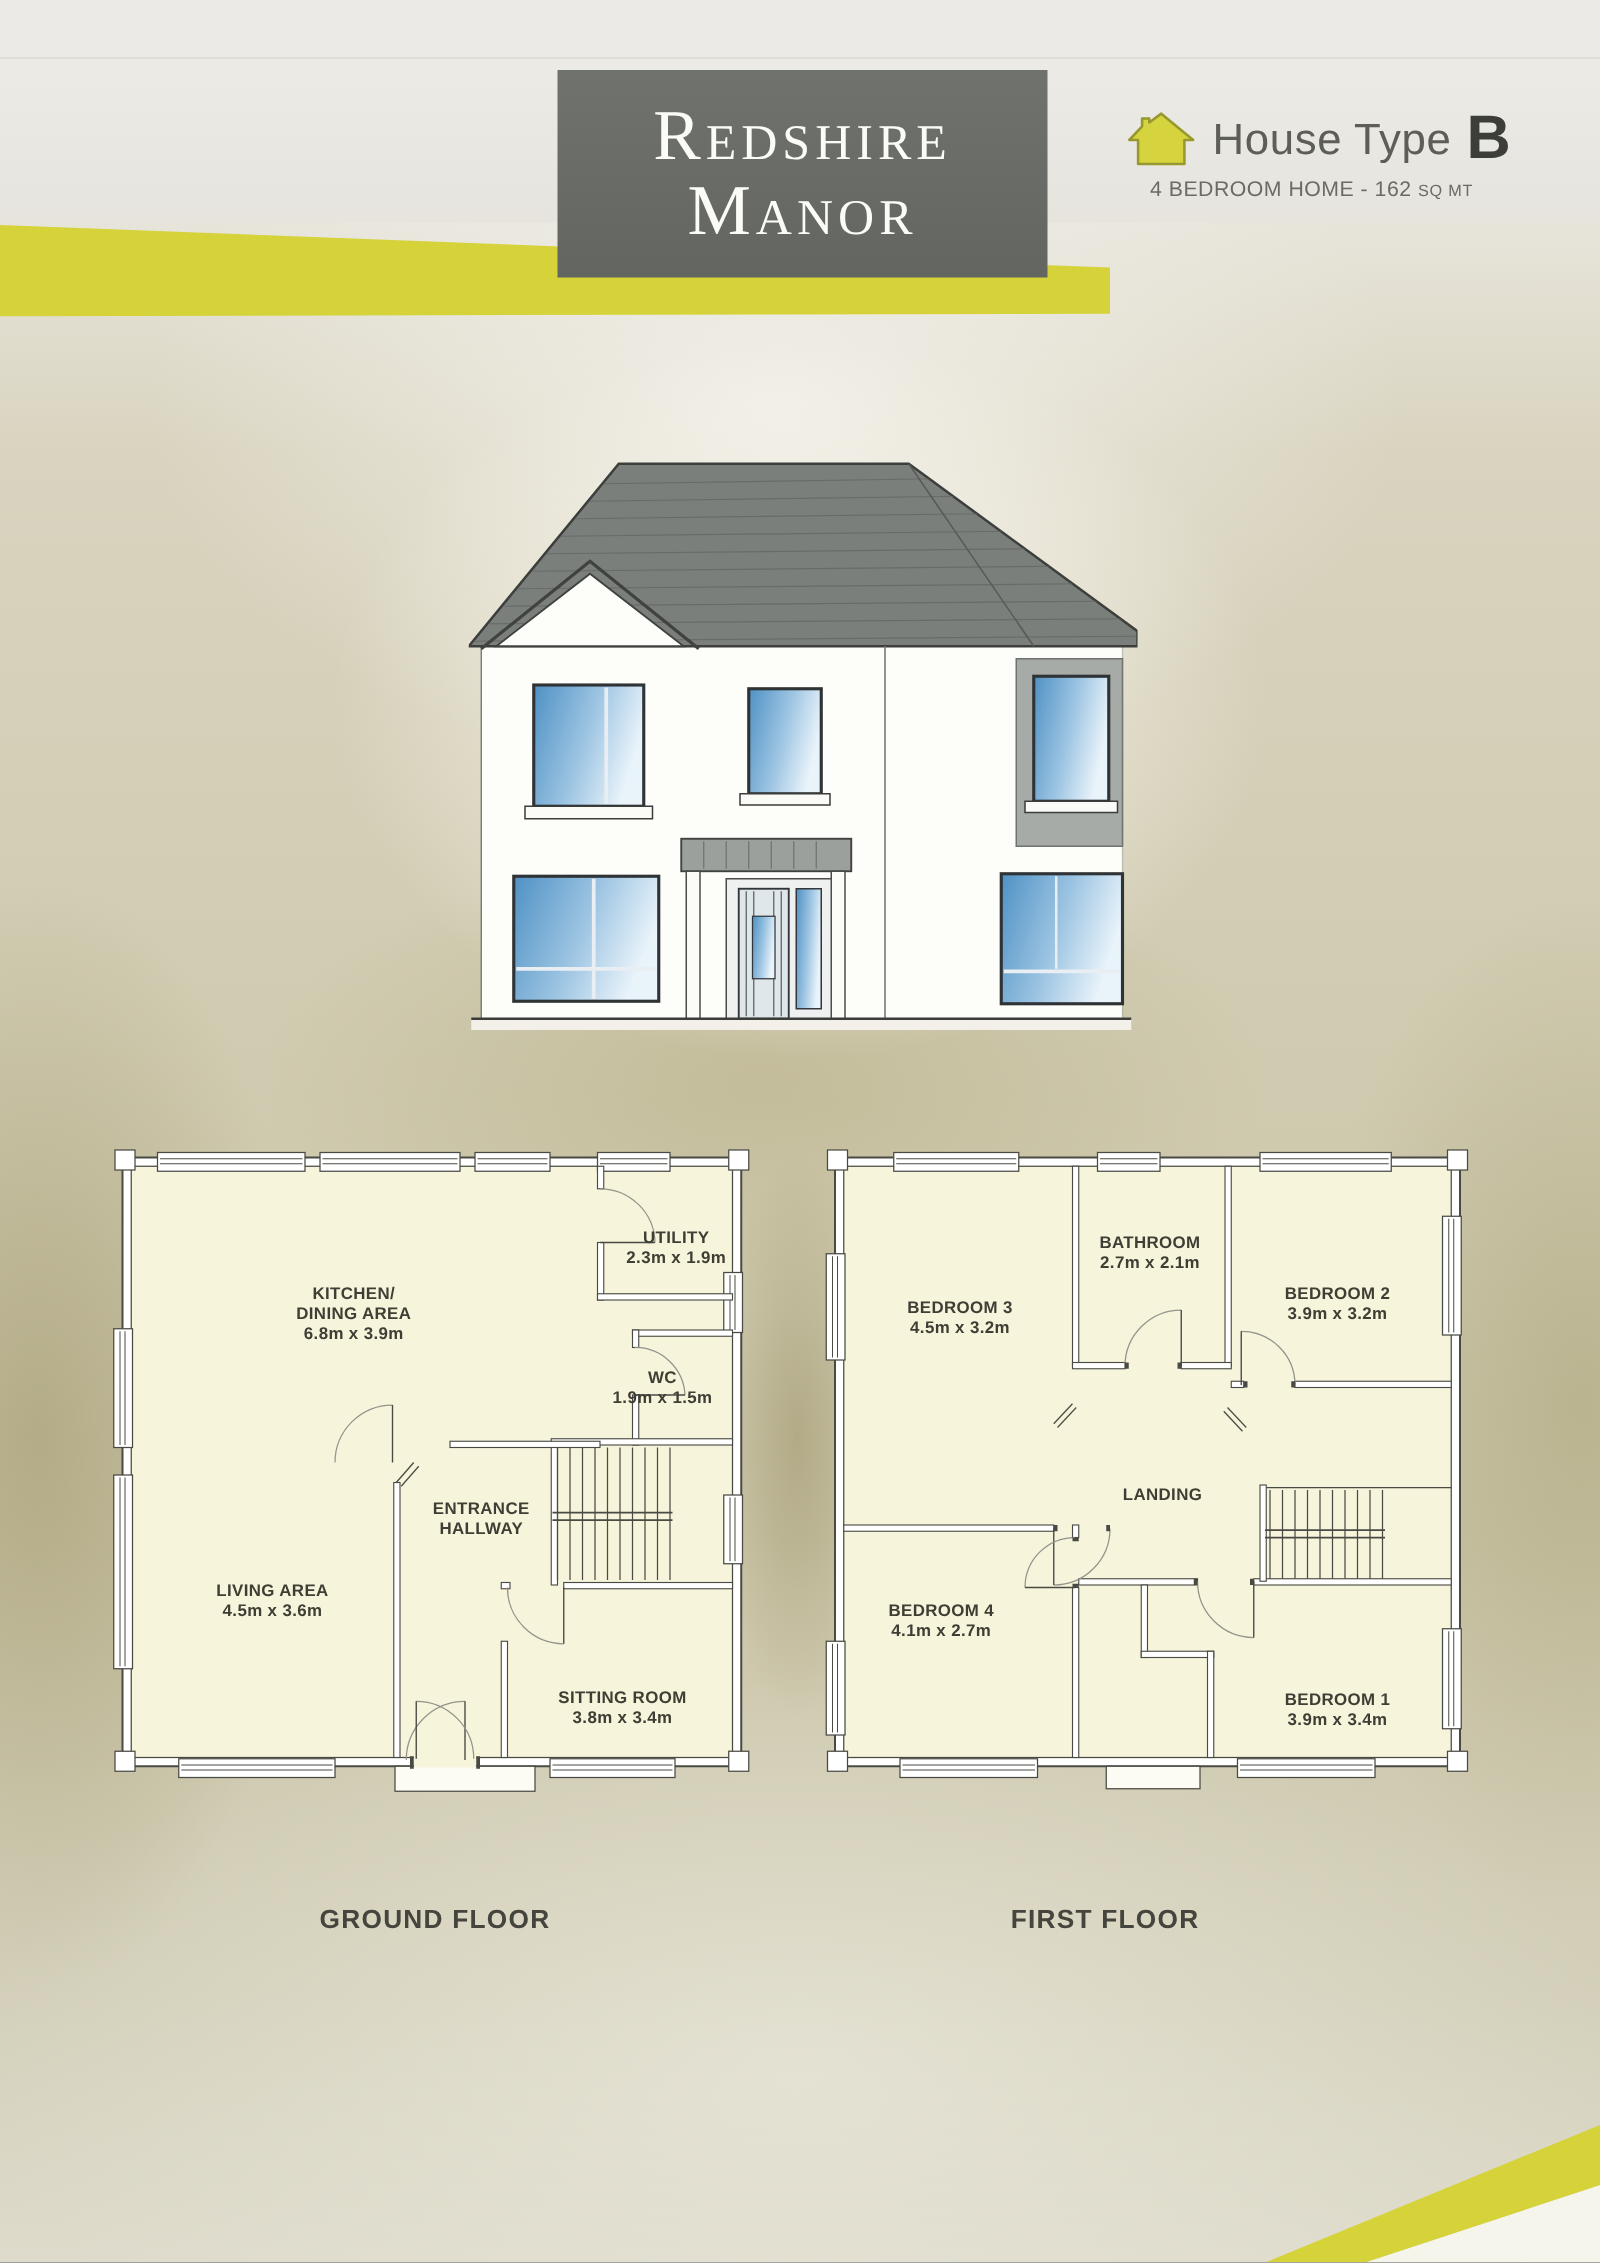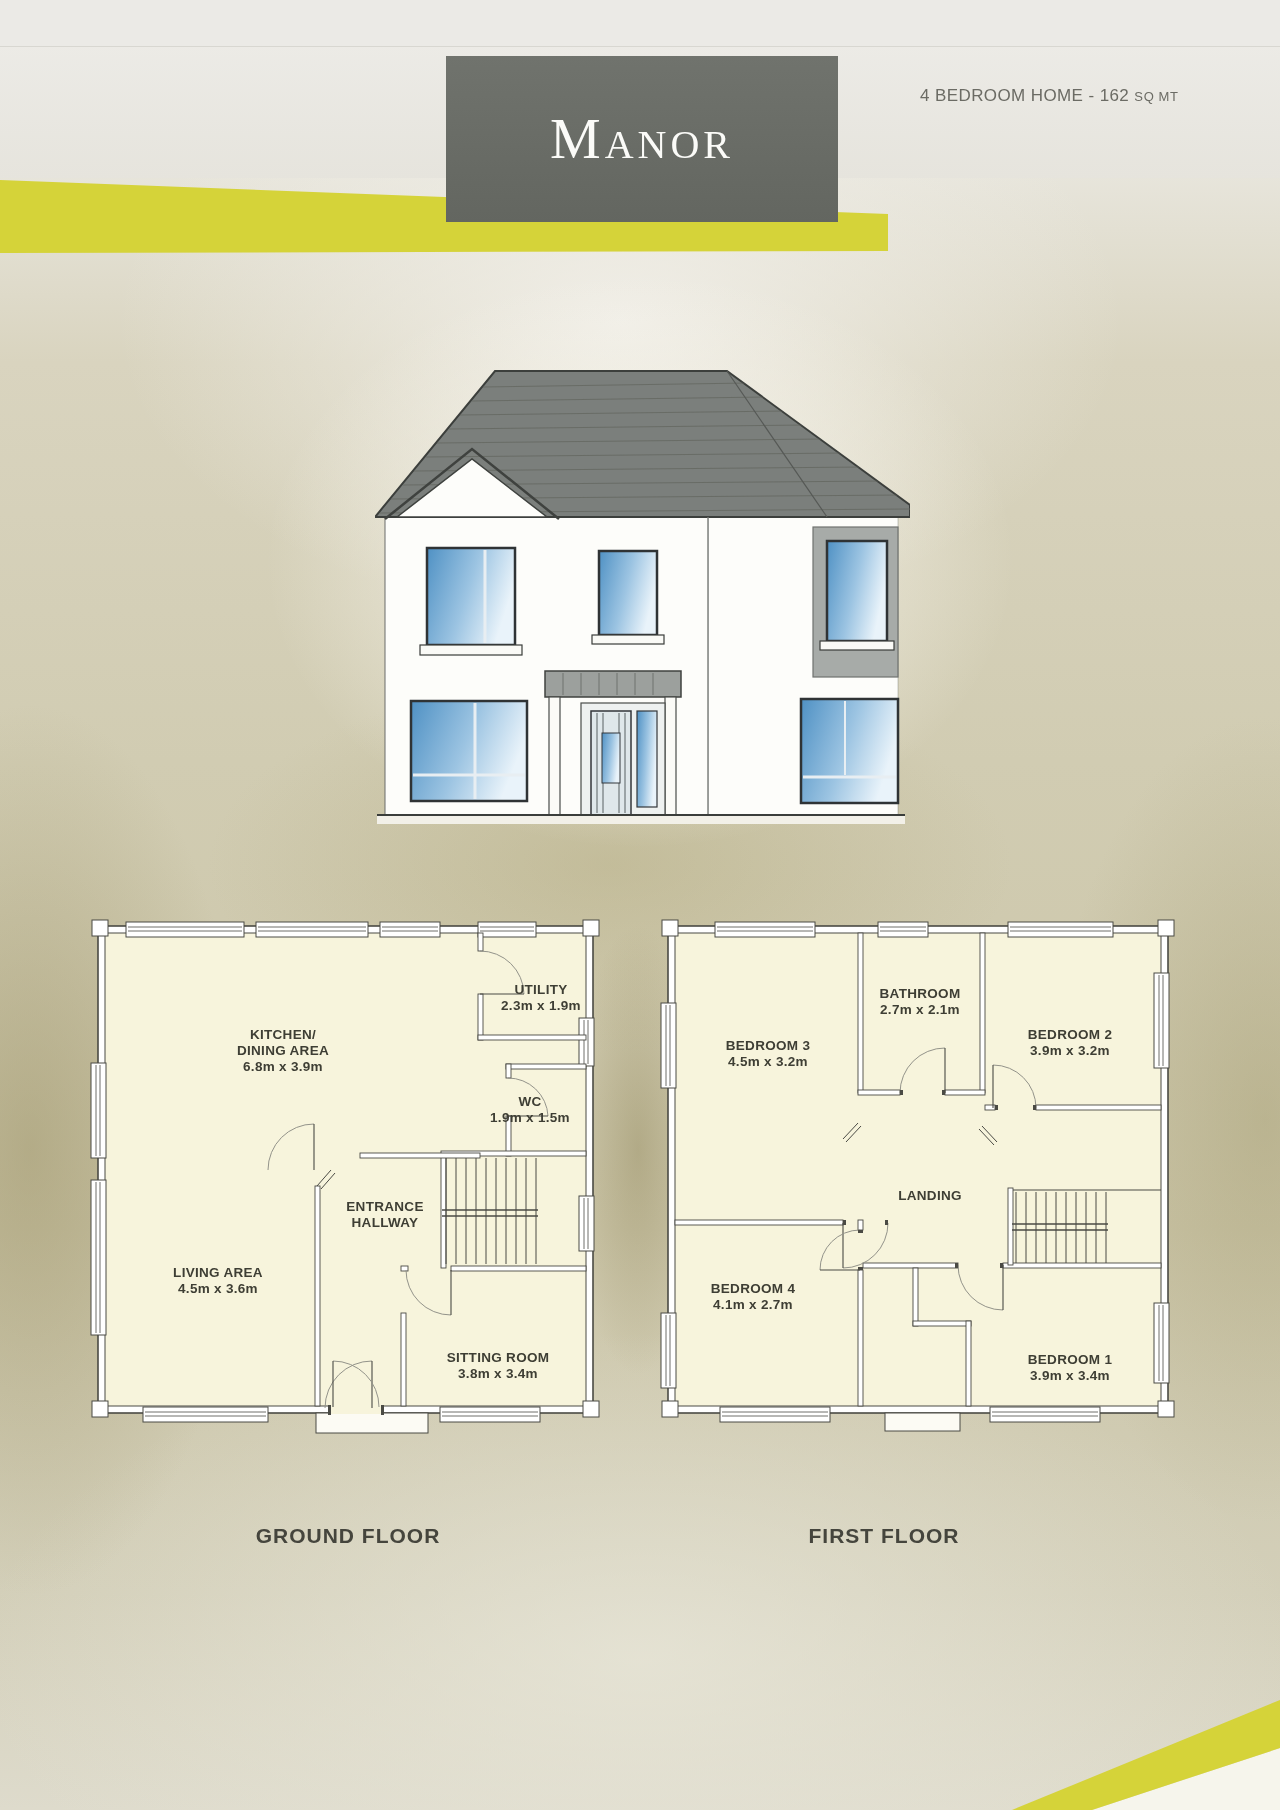--- a/index.html
+++ b/index.html
@@ -49,24 +49,32 @@
   <div class="header-bg"></div>
   <div class="top-strip"></div>
 
   <svg class="layer" width="1280" height="1810">
     <polygon points="0,180 888,214 888,251 0,253" fill="#d5d339"></polygon>
     <polygon points="1092,1810 1280,1748 1280,1810" fill="#f6f5ec"></polygon>
     <polygon points="1012,1810 1280,1700 1280,1748 1092,1810" fill="#d5d339"></polygon>
   </svg>
 
   <div class="title-box">
+    <div class="title-line">Redshire</div>
     <div class="title-line">Manor</div>
   </div>
 
   <div class="house-type">
+    <div class="ht-row">
+      <svg width="58" height="46" viewBox="0 0 44 36">
+        <path d="M2,18 L10,9.5 L10,4.5 L14.5,4.5 L14.5,7 L22,1.5 L42,18 L36.5,18 L36.5,33 L7.5,33 L7.5,18 Z" fill="#d6d43e" stroke="#97992f" stroke-width="1.6" stroke-linejoin="round"></path>
+      </svg>
+      <span class="ht-label">House Type</span>
+      <span class="ht-value">B</span>
+    </div>
     <div class="ht-sub">
       <span>4 BEDROOM HOME</span>
       <span>-</span>
       <span>162</span>
       <span class="unit">SQ MT</span>
     </div>
   </div>
 
   <svg class="layer" style="left:375px;top:345px;" width="535" height="480" viewBox="0 0 535 480">
     <defs>

